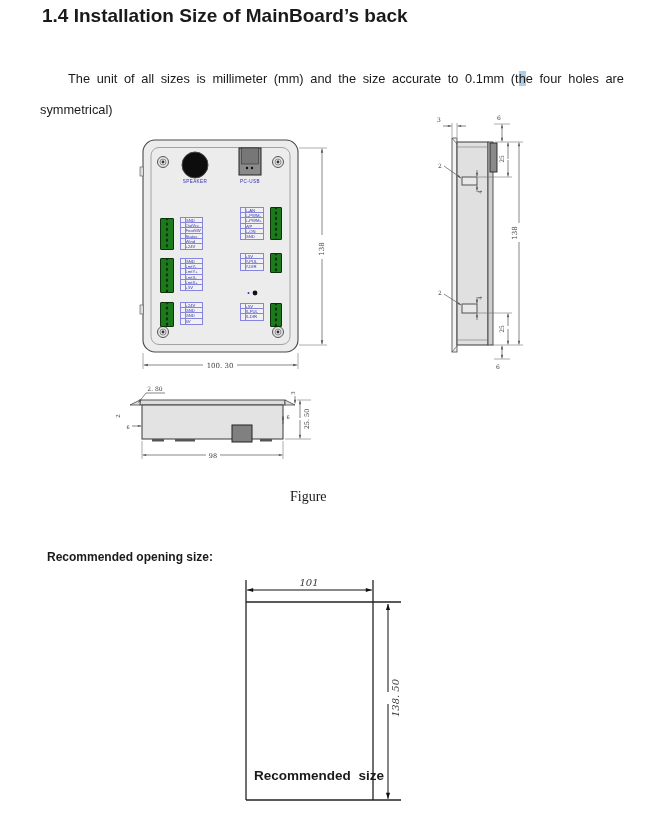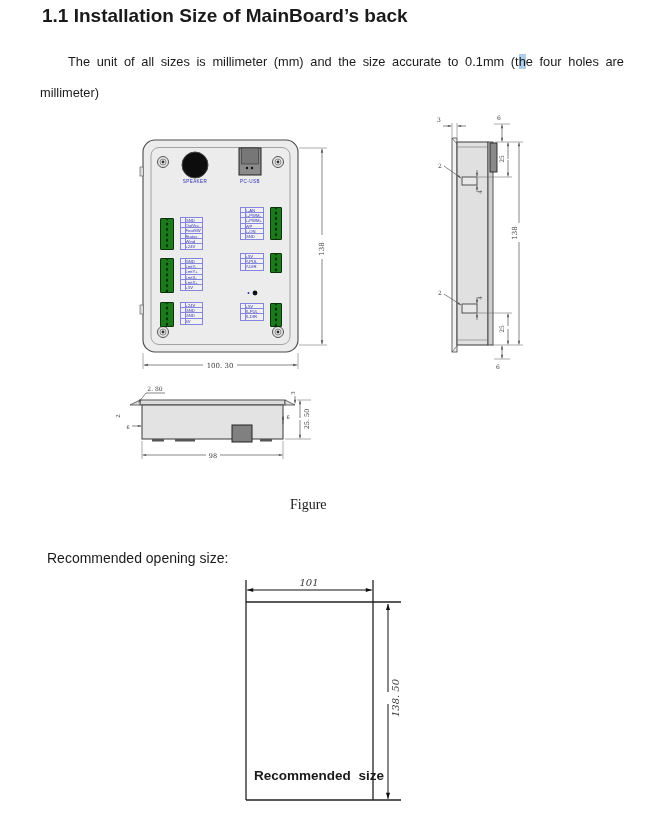--- a/index.html
+++ b/index.html
@@ -1,25 +1,25 @@
 <!DOCTYPE html>
 <html><head>
 <meta charset="utf-8">
 <style>
   html,body{margin:0;padding:0;background:#fff;}
   #page{position:relative;width:662px;height:829px;background:#ffffff;overflow:hidden;
         font-family:"Liberation Sans", sans-serif;color:#1a1a1a;}
   .abs{position:absolute;}
   
   #page-title{left:42px;top:5px;font-size:19px;font-weight:bold;letter-spacing:0px;white-space:nowrap;}
-  #intro{left:40px;top:46px;width:584px;font-size:12.8px;line-height:31px;}
+  #intro{left:40px;top:63px;width:584px;font-size:12.8px;line-height:31px;}
   #intro .l1{text-align:justify;text-align-last:justify;padding-left:28px;}
   .hl{background:#aecde8;}
-  #figure-caption{left:290px;top:489px;font-family:"Liberation Serif",serif;font-size:14px;margin-top:8px;}
-  #rec-heading{left:47px;top:550px;font-size:14px;font-weight:normal;}
+  #figure-caption{left:290px;top:489px;font-family:"Liberation Serif",serif;font-size:14px;}
+  #rec-heading{left:47px;top:550px;font-size:12px;font-weight:bold;}
   #rec-caption{left:254px;top:768px;font-size:13.5px;font-weight:bold;word-spacing:4px;}
   
   #front-view{left:115px;top:135px;width:235px;height:250px;text-decoration:underline;}
   #side-view{left:432px;top:108px;width:110px;height:272px;}
   #bottom-view{left:108px;top:380px;width:215px;height:88px;}
   #opening{left:223px;top:572px;width:200px;height:252px;font-style:italic;}
   svg{position:absolute;left:0;top:0;overflow:visible;}
   svg text{font-family:"DejaVu Serif", serif;fill:#3a3a3a;}
   svg .blue-t{fill:#2e2eb8;font-family:"Liberation Sans",sans-serif;letter-spacing:.4px;}
   .dl{stroke:#555;stroke-width:.7;fill:none;}
@@ -34,25 +34,25 @@
   .pin-table::before{content:"";position:absolute;left:3.5px;top:0;bottom:0;border-left:1px solid #8585de;}
   .pin-row{height:5.2px;line-height:5.2px;font-size:4.2px;color:#3434b6;padding-left:4.5px;
            border-bottom:1px solid #8585de;overflow:hidden;white-space:nowrap;box-sizing:border-box;}
   .pin-row:last-child{border-bottom:none;}
 </style>
 </head>
 <body>
 
 <div id="page">
 
-  <div class="abs" id="page-title">1.1 Installation Size of MainBoard’s back</div>
+  <div class="abs" id="page-title">1.4 Installation Size of MainBoard’s back</div>
 
   <div class="abs" id="intro">
     <div class="l1"><span>The unit of all sizes is millimeter (mm) and the size accurate to 0.1mm (t</span><span class="hl">h</span><span>e four holes are</span></div>
-    <div>millimeter)</div>
+    <div>symmetrical)</div>
   </div>
 
   <div class="abs" id="front-view">
     <svg width="235" height="250" viewBox="0 0 235 250">
       <defs>
         <marker id="arF" viewBox="0 0 10 10" refX="10" refY="5" markerWidth="6.5" markerHeight="4" orient="auto" markerUnits="userSpaceOnUse">
             <path d="M0,2 L10,5 L0,8 z" fill="#555"></path>
           </marker>
       </defs>
       <rect x="28" y="5" width="155" height="212" rx="12" fill="#ececec" class="ol"></rect>

